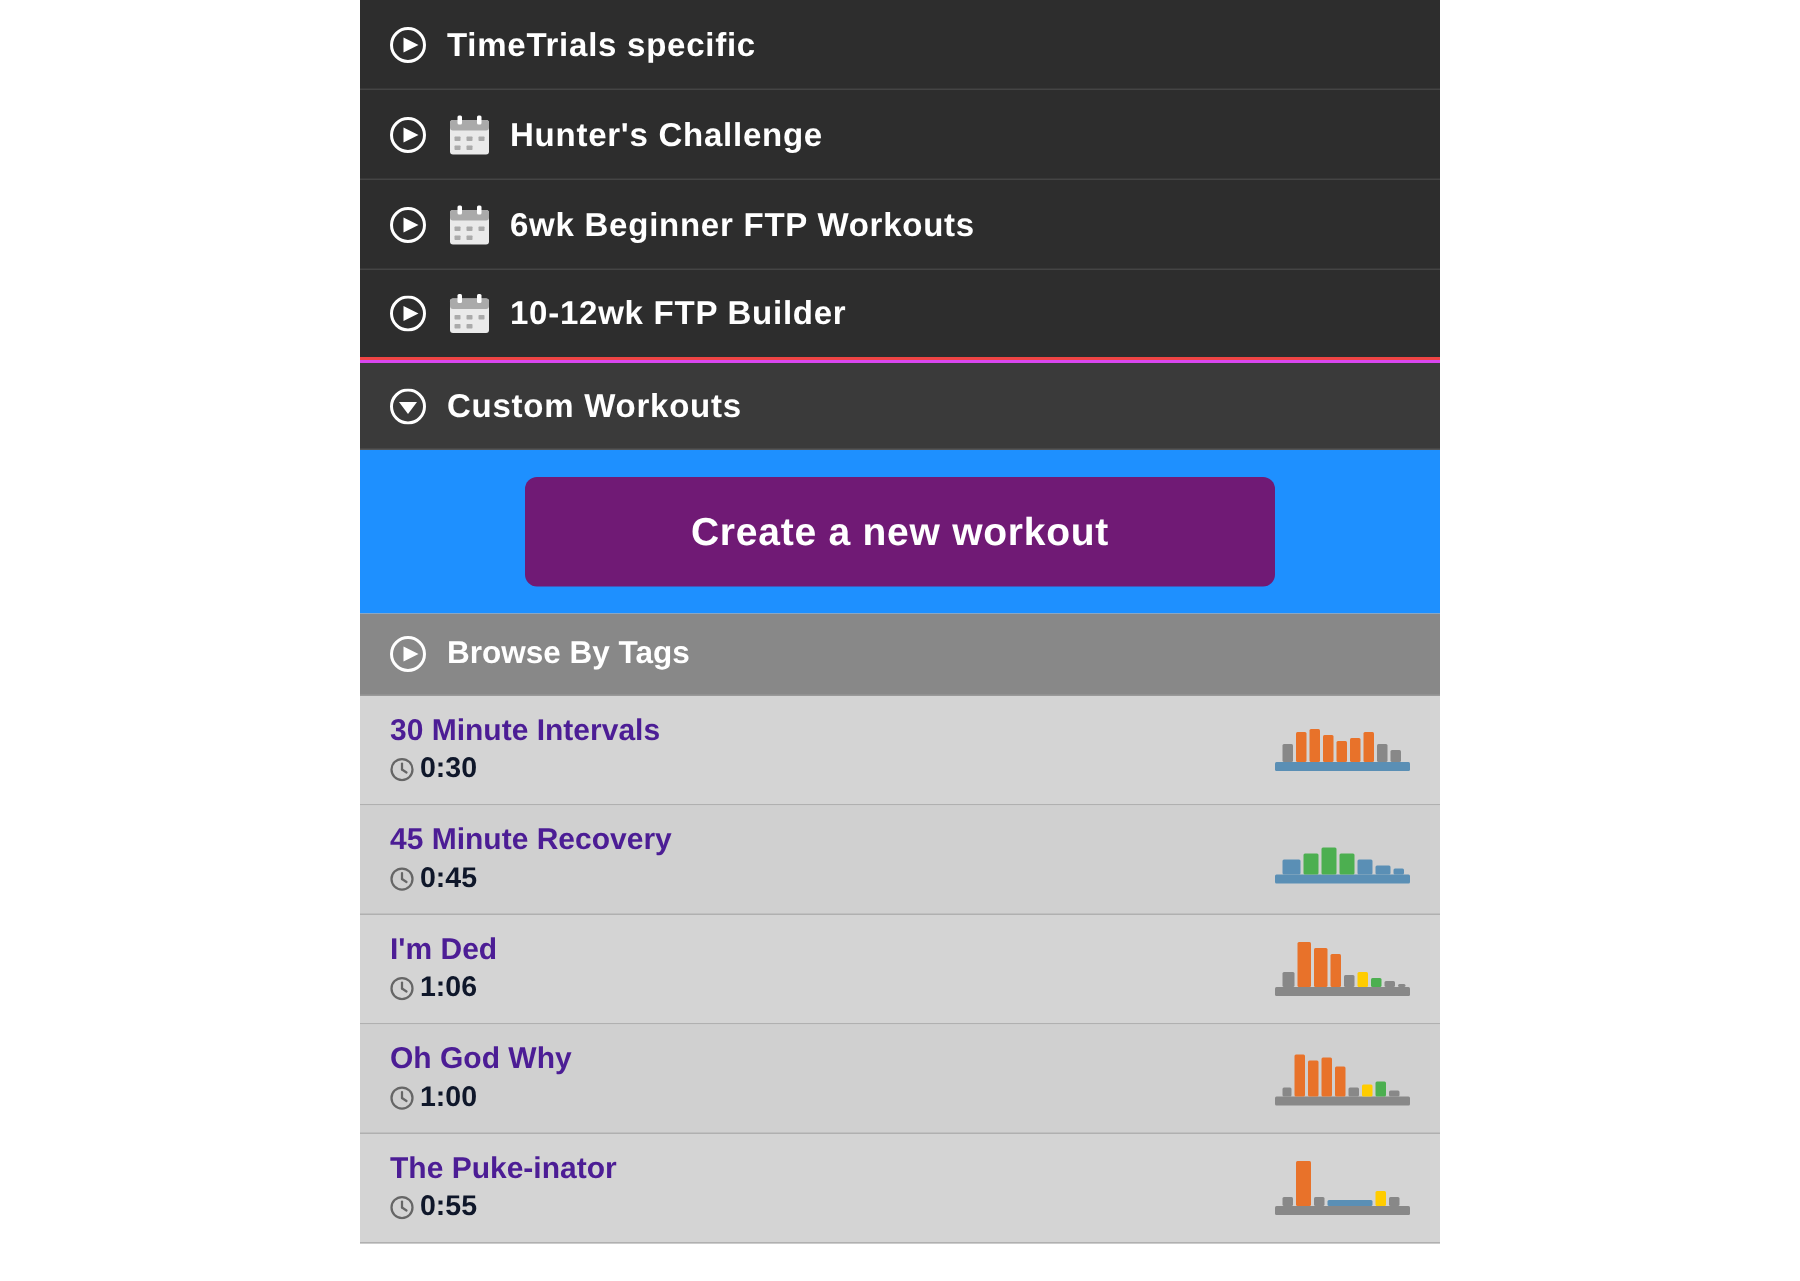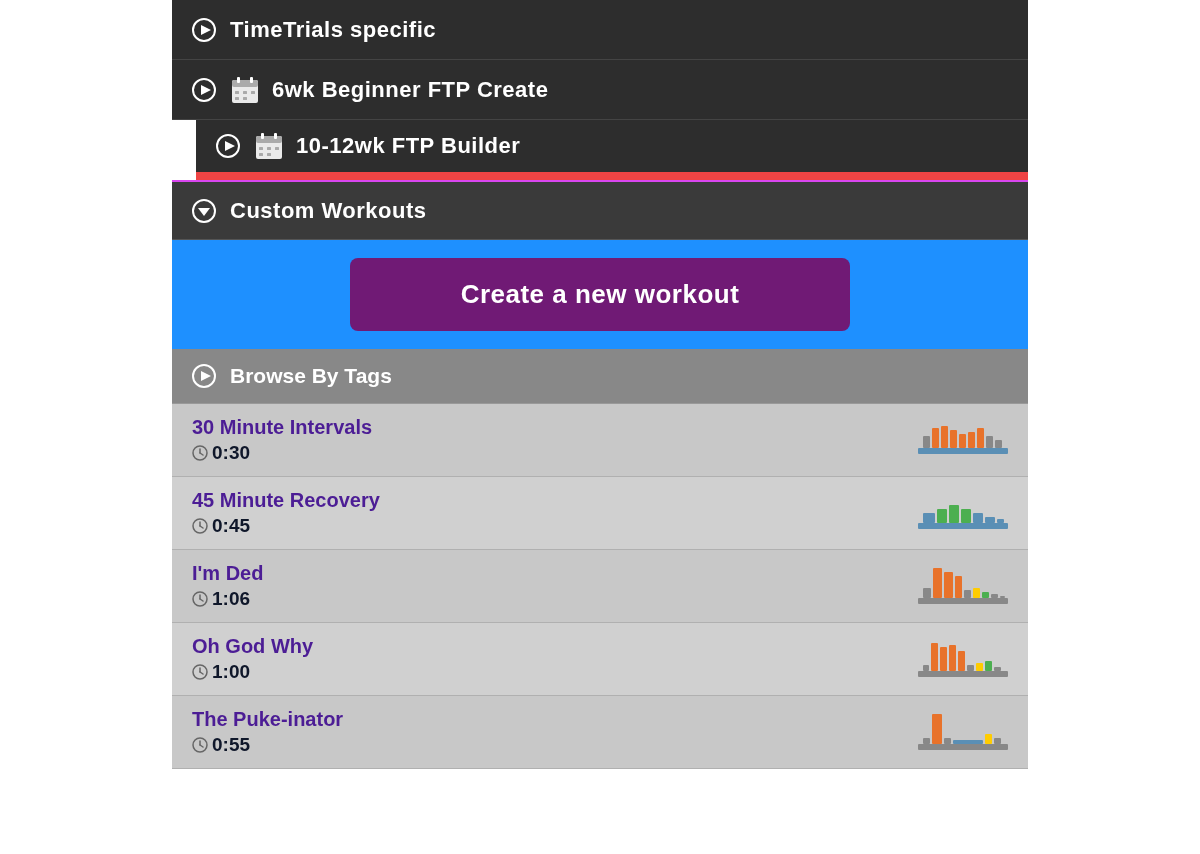--- a/index.html
+++ b/index.html
@@ -7,21 +7,21 @@
       background: #fff;
       font-family: 'Arial Black', Arial, sans-serif;
       width: 1200px;
       height: 854px;
       overflow: hidden;
       display: flex;
       justify-content: center;
       align-items: flex-start;
     }
     .panel {
-      width: 856px;
+      width: 720px;
       margin-top: 0;
     }
 
     
     .section-row {
       display: flex;
       align-items: center;
       padding: 0 20px;
       height: 60px;
       background: #2d2d2d;
@@ -160,57 +160,75 @@
 
 <div class="panel">
 
   <div class="section-row">
     <svg class="play-icon" viewBox="0 0 24 24">
       <circle cx="12" cy="12" r="11" fill="none" stroke="white" stroke-width="2"></circle>
       <polygon points="9,7 19,12 9,17" fill="white"></polygon>
     </svg>
     <span class="section-label">TimeTrials specific</span>
   </div>
-
 
   <div class="section-row">
     <svg class="play-icon" viewBox="0 0 24 24">
       <circle cx="12" cy="12" r="11" fill="none" stroke="white" stroke-width="2"></circle>
       <polygon points="9,7 19,12 9,17" fill="white"></polygon>
     </svg>
     <svg class="calendar-icon" viewBox="0 0 30 30">
       <rect x="2" y="5" width="26" height="23" rx="2" fill="white" opacity="0.9"></rect>
       <rect x="2" y="5" width="26" height="7" rx="2" fill="#aaa"></rect>
       <rect x="7" y="2" width="3" height="6" rx="1" fill="white"></rect>
       <rect x="20" y="2" width="3" height="6" rx="1" fill="white"></rect>
       <rect x="5" y="16" width="4" height="3" rx="0.5" fill="#aaa"></rect>
       <rect x="13" y="16" width="4" height="3" rx="0.5" fill="#aaa"></rect>
       <rect x="21" y="16" width="4" height="3" rx="0.5" fill="#aaa"></rect>
       <rect x="5" y="22" width="4" height="3" rx="0.5" fill="#aaa"></rect>
       <rect x="13" y="22" width="4" height="3" rx="0.5" fill="#aaa"></rect>
     </svg>
-    <span class="section-label">6wk Beginner FTP Create</span>
-  </div>
-
-  <div class="section-row" style="border-bottom:8px solid #ef4444;margin-left:24px;">
+    <span class="section-label">Hunter's Challenge</span>
+  </div>
+
+  <div class="section-row">
     <svg class="play-icon" viewBox="0 0 24 24">
       <circle cx="12" cy="12" r="11" fill="none" stroke="white" stroke-width="2"></circle>
       <polygon points="9,7 19,12 9,17" fill="white"></polygon>
     </svg>
     <svg class="calendar-icon" viewBox="0 0 30 30">
       <rect x="2" y="5" width="26" height="23" rx="2" fill="white" opacity="0.9"></rect>
       <rect x="2" y="5" width="26" height="7" rx="2" fill="#aaa"></rect>
       <rect x="7" y="2" width="3" height="6" rx="1" fill="white"></rect>
       <rect x="20" y="2" width="3" height="6" rx="1" fill="white"></rect>
       <rect x="5" y="16" width="4" height="3" rx="0.5" fill="#aaa"></rect>
       <rect x="13" y="16" width="4" height="3" rx="0.5" fill="#aaa"></rect>
       <rect x="21" y="16" width="4" height="3" rx="0.5" fill="#aaa"></rect>
       <rect x="5" y="22" width="4" height="3" rx="0.5" fill="#aaa"></rect>
       <rect x="13" y="22" width="4" height="3" rx="0.5" fill="#aaa"></rect>
     </svg>
+    <span class="section-label">6wk Beginner FTP Workouts</span>
+  </div>
+
+  <div class="section-row" style="border-bottom:2px solid #ef4444;">
+    <svg class="play-icon" viewBox="0 0 24 24">
+      <circle cx="12" cy="12" r="11" fill="none" stroke="white" stroke-width="2"></circle>
+      <polygon points="9,7 19,12 9,17" fill="white"></polygon>
+    </svg>
+    <svg class="calendar-icon" viewBox="0 0 30 30">
+      <rect x="2" y="5" width="26" height="23" rx="2" fill="white" opacity="0.9"></rect>
+      <rect x="2" y="5" width="26" height="7" rx="2" fill="#aaa"></rect>
+      <rect x="7" y="2" width="3" height="6" rx="1" fill="white"></rect>
+      <rect x="20" y="2" width="3" height="6" rx="1" fill="white"></rect>
+      <rect x="5" y="16" width="4" height="3" rx="0.5" fill="#aaa"></rect>
+      <rect x="13" y="16" width="4" height="3" rx="0.5" fill="#aaa"></rect>
+      <rect x="21" y="16" width="4" height="3" rx="0.5" fill="#aaa"></rect>
+      <rect x="5" y="22" width="4" height="3" rx="0.5" fill="#aaa"></rect>
+      <rect x="13" y="22" width="4" height="3" rx="0.5" fill="#aaa"></rect>
+    </svg>
     <span class="section-label">10-12wk FTP Builder</span>
   </div>
 
   <div class="custom-workouts-row">
     <svg class="down-icon" viewBox="0 0 24 24">
       <circle cx="12" cy="12" r="11" fill="none" stroke="white" stroke-width="2"></circle>
       <polygon points="6,9 18,9 12,17" fill="white"></polygon>
     </svg>
     <span class="section-label">Custom Workouts</span>
   </div>

